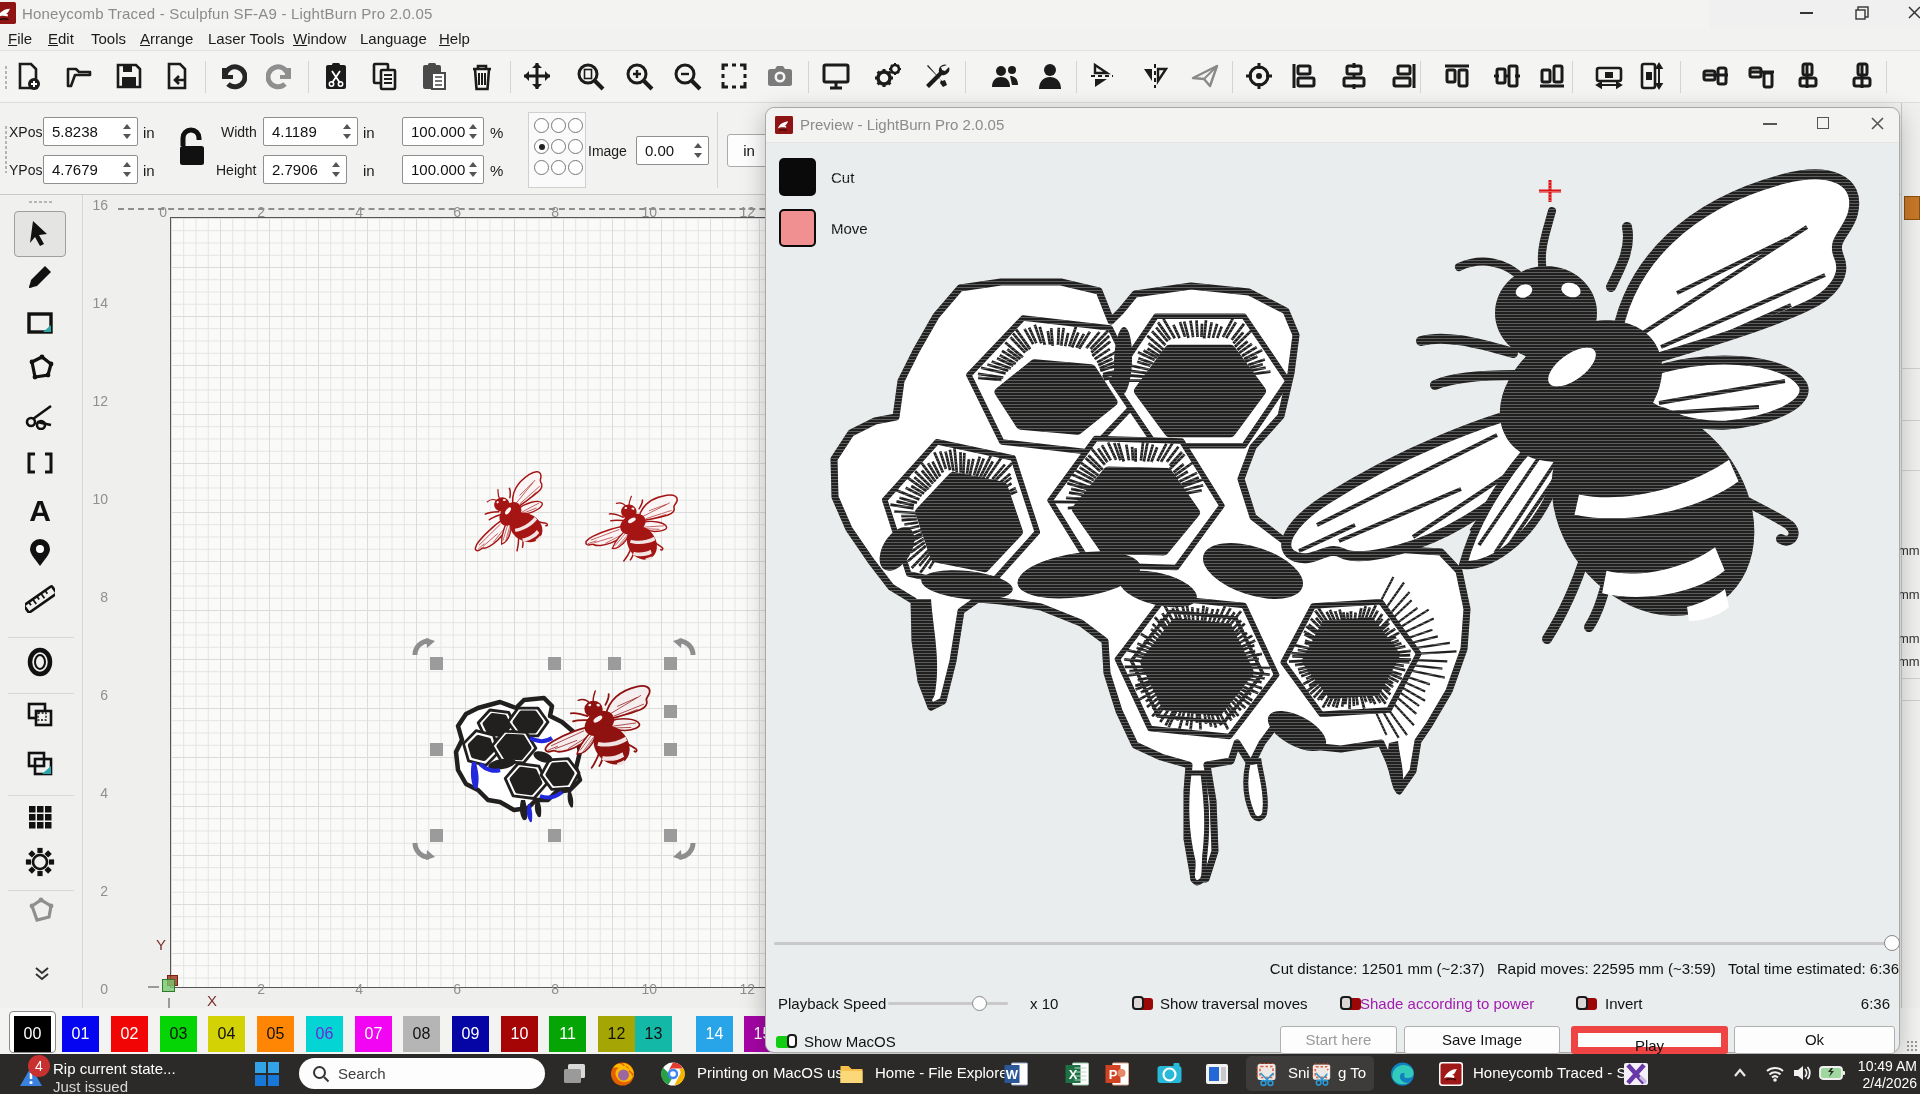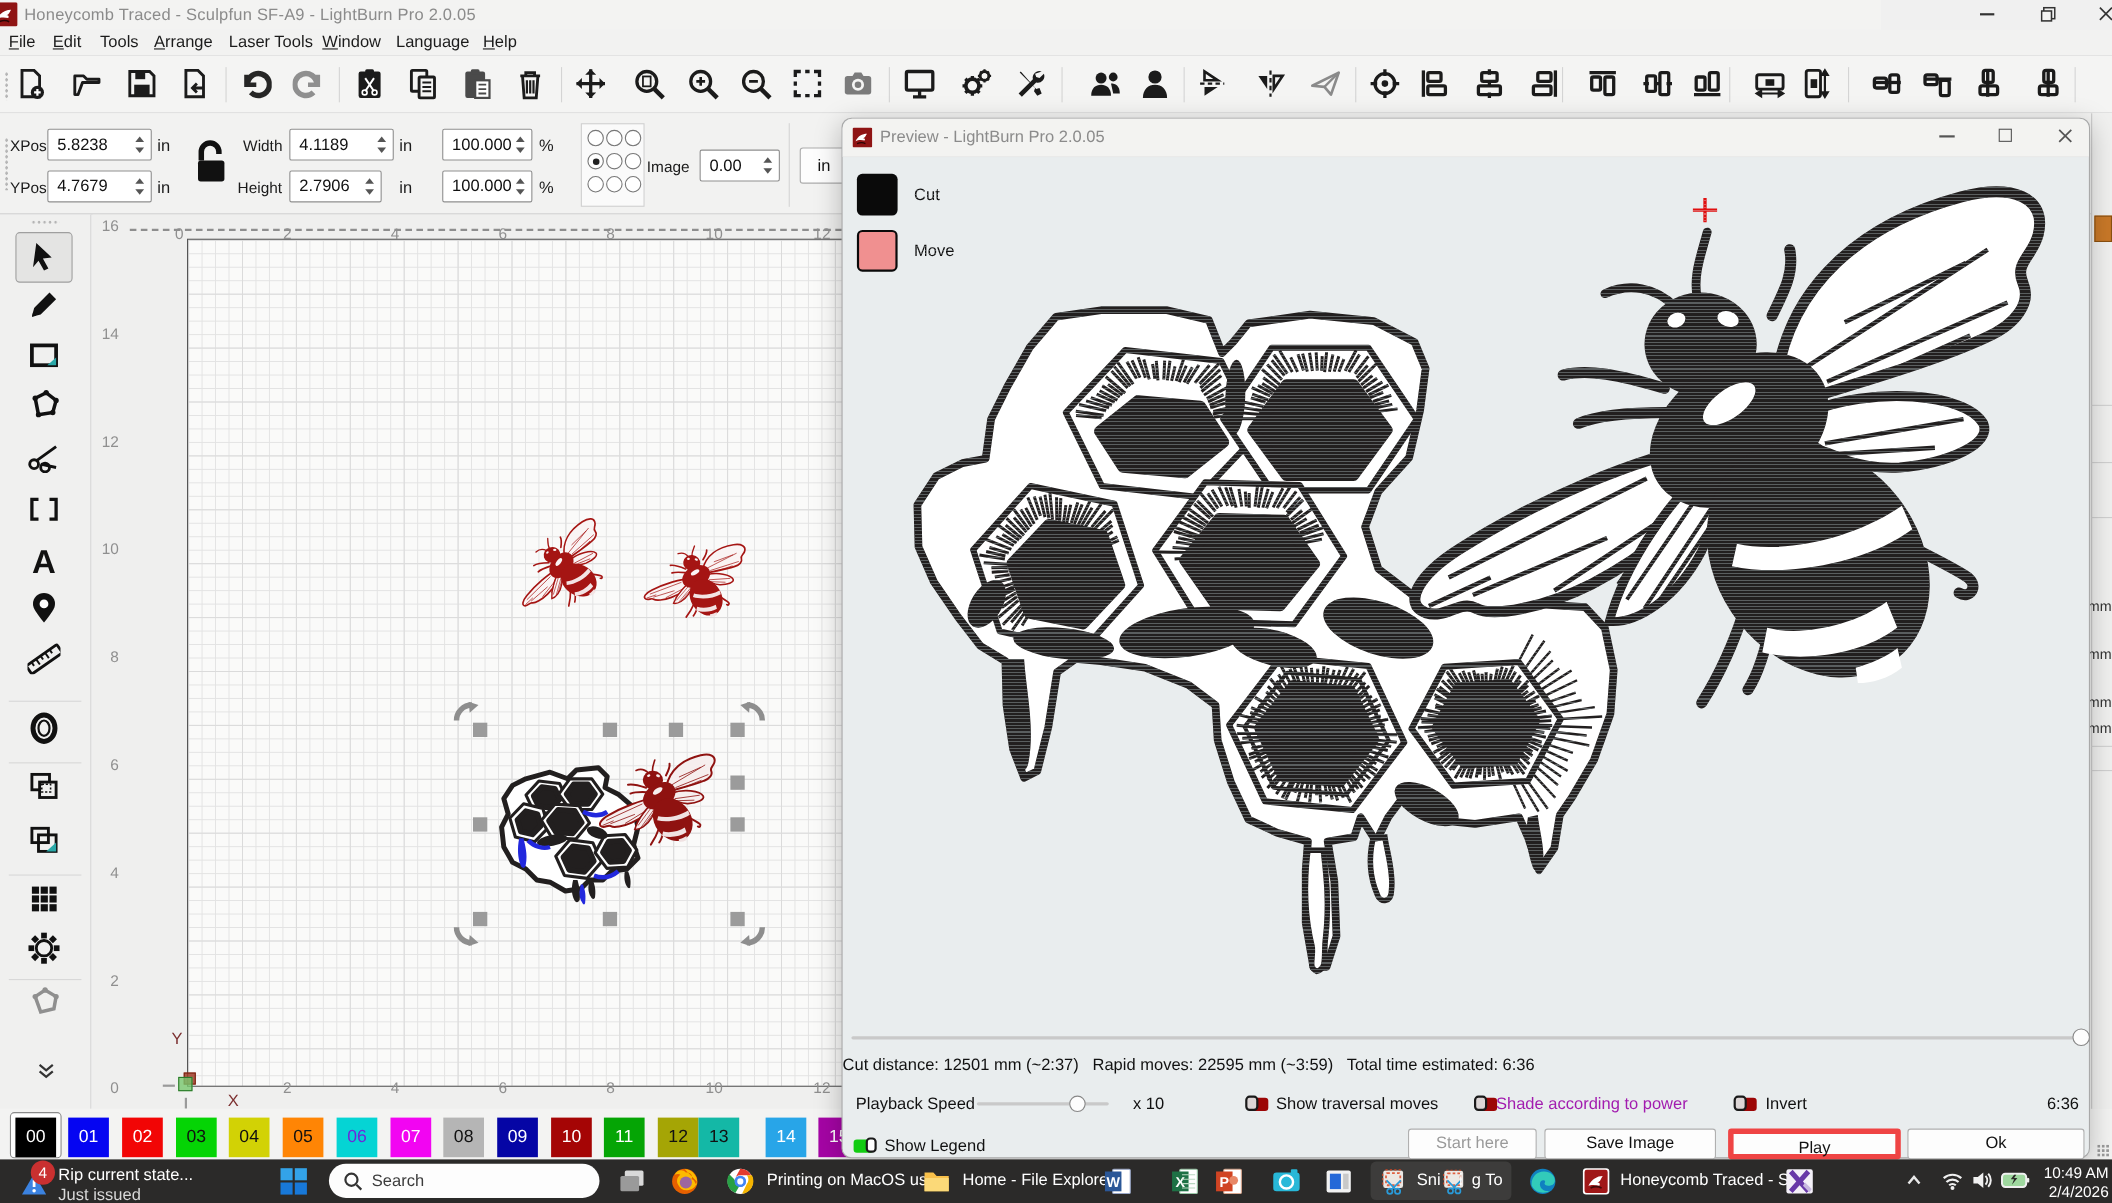--- a/index.html
+++ b/index.html
@@ -675,41 +675,41 @@
           <path d="M1578,488 C1618,500 1682,492 1730,464 L1738,486 C1694,514 1620,522 1572,508 Z" fill="#fff" transform="rotate(-4 1655 490)"></path>
           <path d="M1606,566 C1636,576 1684,570 1716,550 L1724,574 C1692,596 1638,600 1600,588 Z" fill="#fff" transform="rotate(-4 1660 575)"></path>
           <path d="M1686,606 C1700,602 1714,596 1724,588 L1728,606 C1716,616 1700,620 1688,620 Z" fill="#fff"></path>
           <path d="M1549,179 v22 M1538,190 h22" stroke="#e01010" stroke-width="3" fill="none"></path>
         </svg>
       </div>
     </div>
     <div class="abs" style="left:62px;top:60px;width:1068px;height:790px;background-image:repeating-linear-gradient(to bottom,rgba(90,94,95,0) 0,rgba(90,94,95,0) 2px,rgba(90,94,95,1) 2px,rgba(90,94,95,1) 3px);mix-blend-mode:lighten"></div>
     <div class="abs" style="left:8px;top:834px;width:1118px;height:3px;background:#c9c9c9;border-radius:2px"></div>
     <div class="abs" style="left:1118px;top:827px;width:16px;height:16px;border-radius:50%;background:#fdfdfd;border:1px solid #888"></div>
-    <div class="abs" style="left:0;top:852px;width:100%;text-align:left;font-size:15px;color:#111">Cut distance: 12501 mm (~2:37)&nbsp;&nbsp; Rapid moves: 22595 mm (~3:59)&nbsp;&nbsp; Total time estimated: 6:36</div>
+    <div class="abs" style="left:0;top:852px;width:100%;text-align:right;font-size:15px;color:#111">Cut distance: 12501 mm (~2:37)&nbsp;&nbsp; Rapid moves: 22595 mm (~3:59)&nbsp;&nbsp; Total time estimated: 6:36</div>
     <div class="abs" style="left:12px;top:887px;font-size:15px;color:#111">Playback Speed</div>
     <div class="abs" style="left:122px;top:894px;width:120px;height:3px;background:#c9c9c9;border-radius:2px"></div>
     <div class="abs" style="left:206px;top:888px;width:15px;height:15px;border-radius:50%;background:#fdfdfd;border:1px solid #888"></div>
     <div class="abs" style="left:264px;top:887px;font-size:15px;color:#111">x 10</div>
     <div class="abs" style="left:372px;top:890px;width:15px;height:12px;border-radius:3px;background:#9c0606"></div>
     <div class="abs" style="left:366px;top:888px;width:12px;height:14px;border-radius:4px;background:#ddd6d6;border:2.5px solid #1a1a1a"></div>
     <div class="abs" style="left:394px;top:887px;font-size:15px;color:#111">Show traversal moves</div>
     <div class="abs" style="left:580px;top:890px;width:15px;height:12px;border-radius:3px;background:#9c0606"></div>
     <div class="abs" style="left:574px;top:888px;width:12px;height:14px;border-radius:4px;background:#ddd6d6;border:2.5px solid #1a1a1a"></div>
     <div class="abs" style="left:594px;top:887px;font-size:15px;color:#a21caf">Shade according to power</div>
     <div class="abs" style="left:816px;top:890px;width:15px;height:12px;border-radius:3px;background:#9c0606"></div>
     <div class="abs" style="left:810px;top:888px;width:12px;height:14px;border-radius:4px;background:#ddd6d6;border:2.5px solid #1a1a1a"></div>
     <div class="abs" style="left:839px;top:887px;font-size:15px;color:#111">Invert</div>
     <div class="abs" style="left:1064px;top:887px;width:60px;text-align:right;font-size:15px;color:#111">6:36</div>
     <div class="abs" style="left:10px;top:928px;width:18px;height:12px;border-radius:3px;background:#12cc12"></div>
     <div class="abs" style="left:21px;top:926px;width:10px;height:14px;border-radius:4px;background:#fff;border:2.5px solid #1a1a1a"></div>
-    <div class="abs" style="left:38px;top:925px;font-size:15px;color:#111">Show Legend</div>
+    <div class="abs" style="left:38px;top:925px;font-size:15px;color:#111">Show MacOS</div>
     <div class="abs" style="left:514px;top:918px;width:117px;height:28px;background:#fdfdfd;border:1px solid #b0b0b0;border-radius:3px;text-align:center;line-height:26px;font-size:15px;color:#9a9a9a">Start here</div>
     <div class="abs" style="left:638px;top:918px;width:156px;height:28px;background:#fdfdfd;border:1px solid #b0b0b0;border-radius:3px;text-align:center;line-height:26px;font-size:15px;color:#111">Save Image</div>
-    <div class="abs" style="left:805px;top:918px;width:157px;height:28px;background:#fdfdfd;border:5px solid #ef4444;border-radius:3px;text-align:center;line-height:26px;font-size:15px;color:#111">Play</div>
+    <div class="abs" style="left:805px;top:918px;width:157px;height:28px;background:#fdfdfd;border:7px solid #ef4444;border-radius:3px;text-align:center;line-height:26px;font-size:15px;color:#111">Play</div>
     <div class="abs" style="left:968px;top:918px;width:161px;height:28px;background:#fdfdfd;border:1px solid #b0b0b0;border-radius:3px;text-align:center;line-height:26px;font-size:15px;color:#111">Ok</div>
   </div>
 <div id="taskbar">
     <svg class="abs" style="left:16px;top:9px" width="30" height="26" viewBox="0 0 26 26">
       <path d="M13 4L24 23H2z" fill="#3b82e0"></path>
       <path d="M13 10v6" stroke="#fff" stroke-width="2.5"></path>
       <circle cx="13" cy="19.5" r="1.6" fill="#fff"></circle>
     </svg>
     <div class="abs" style="left:28px;top:1px;width:22px;height:22px;border-radius:50%;background:#c93030;color:#fff;font-size:14px;text-align:center;line-height:22px">4</div>
     <div class="ttxt" style="left:53px;top:6px">Rip current state...</div>

